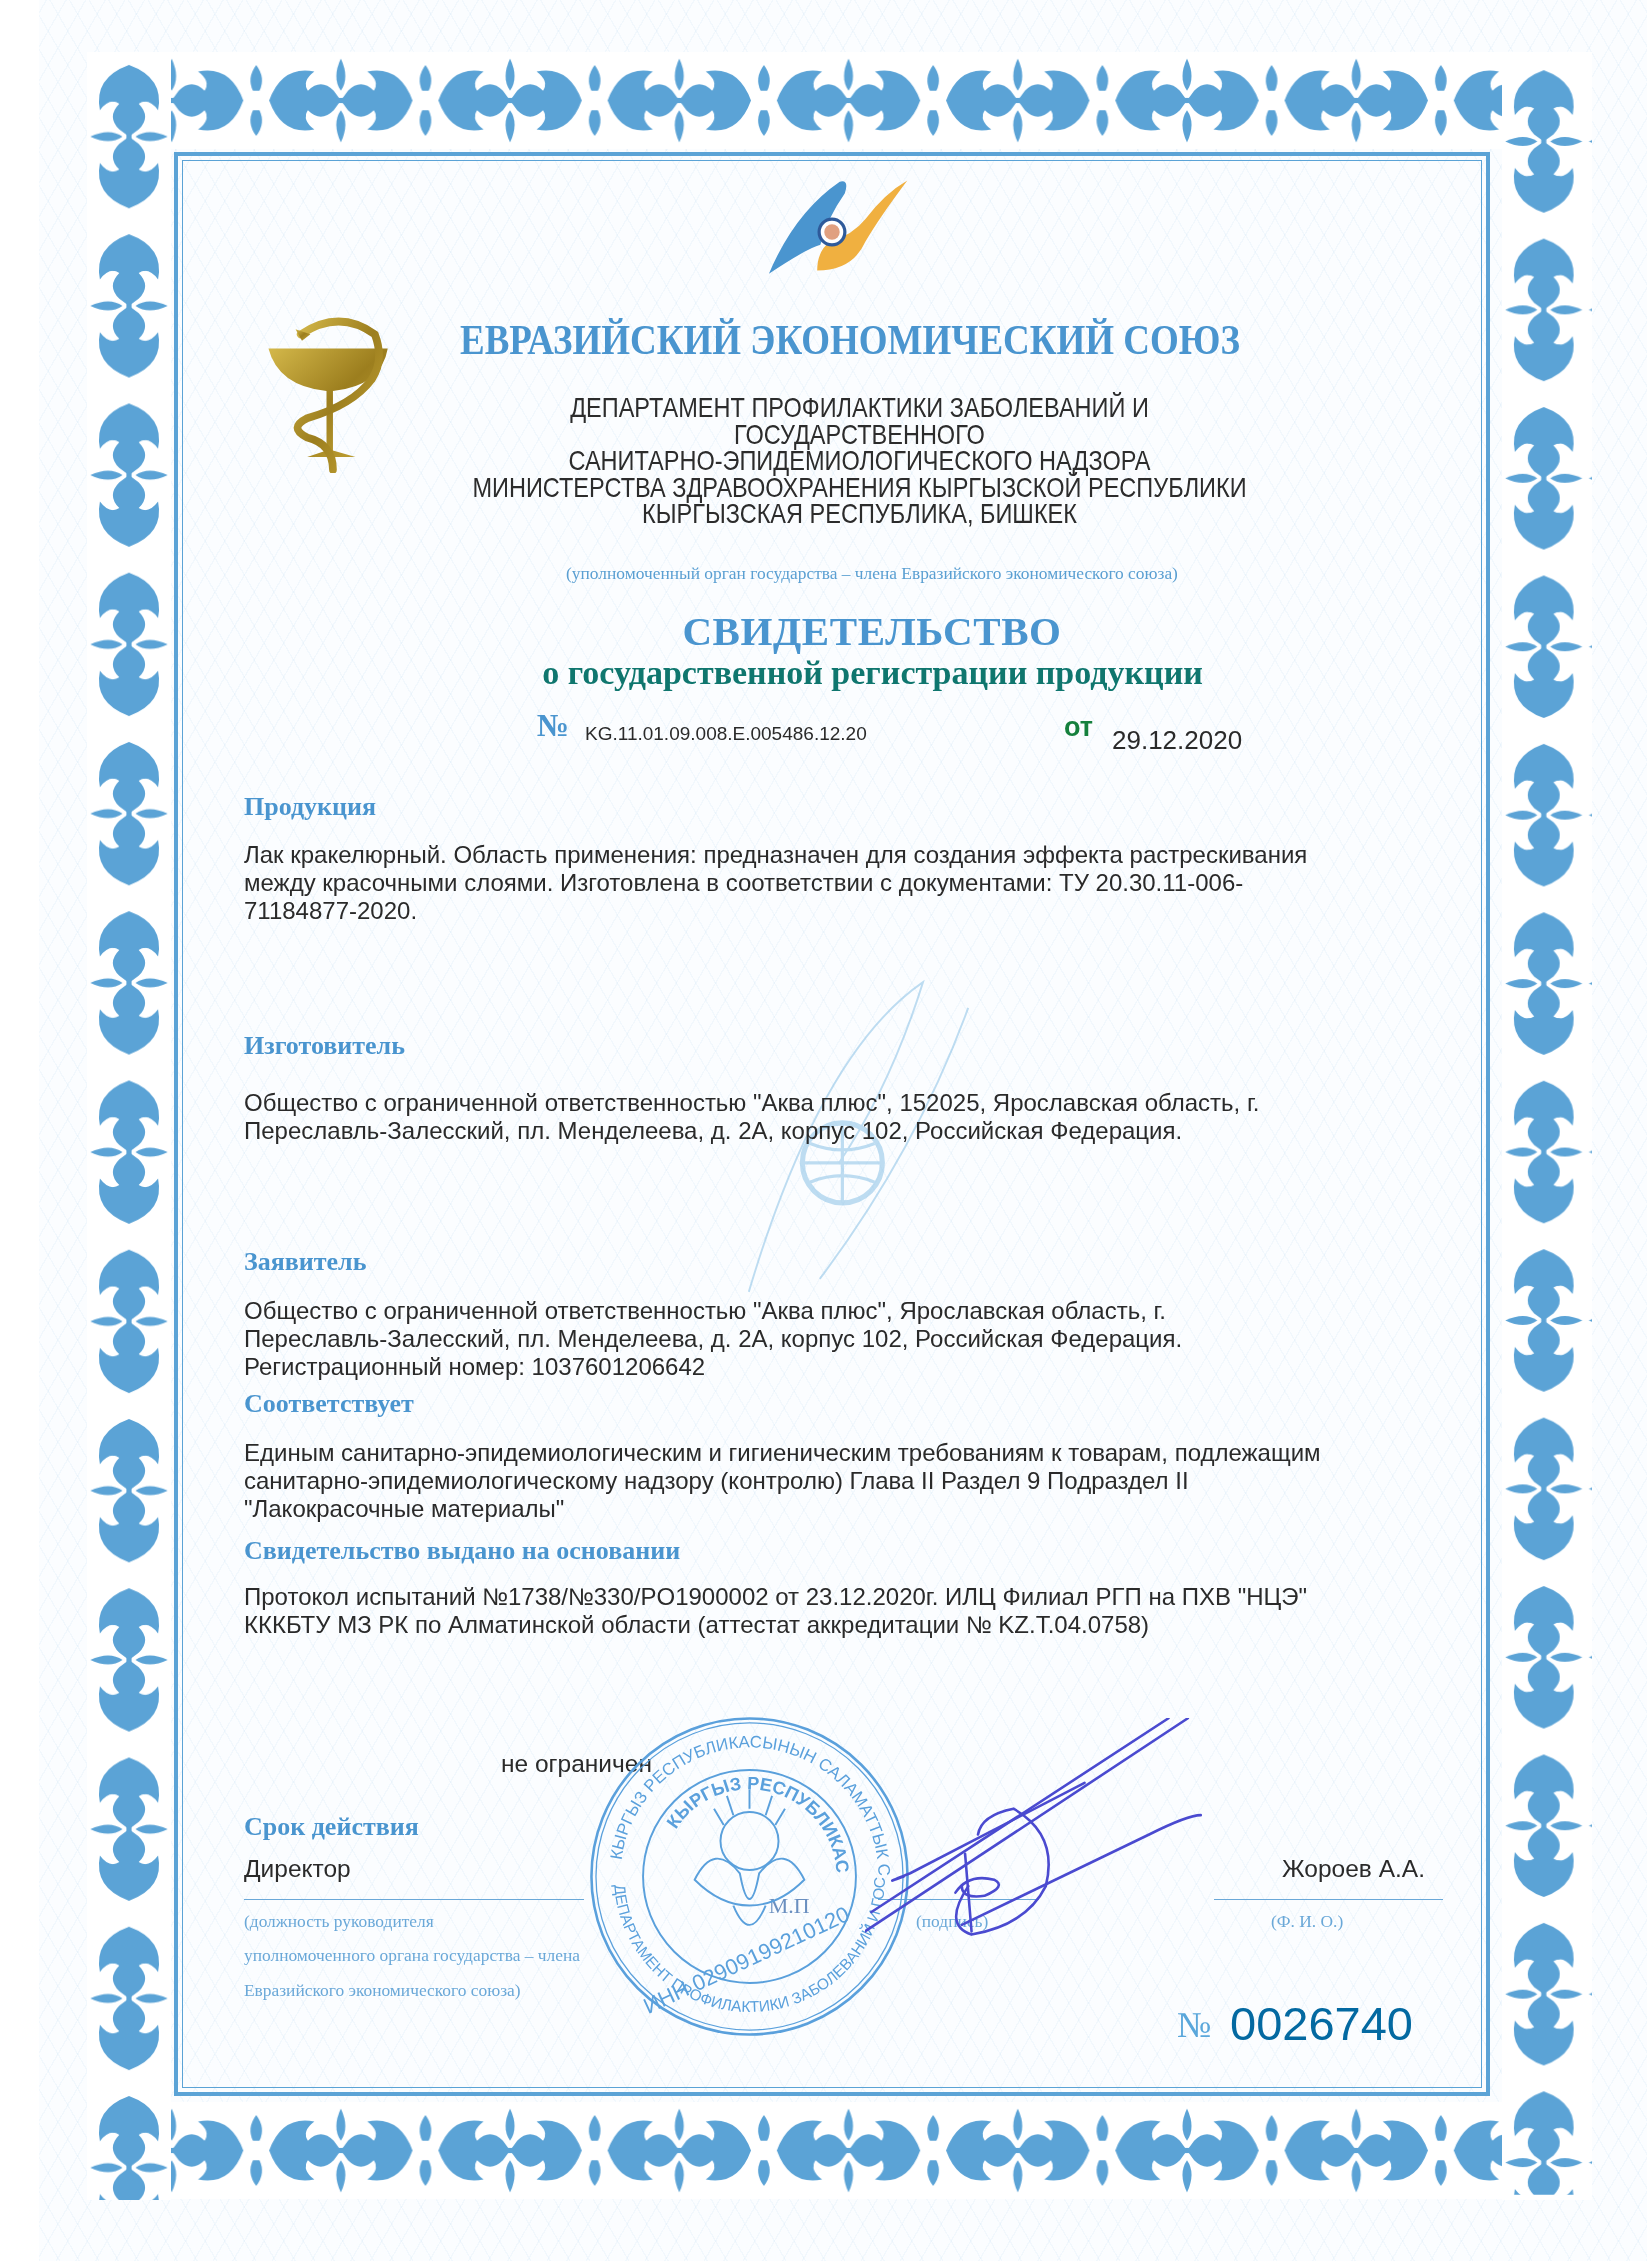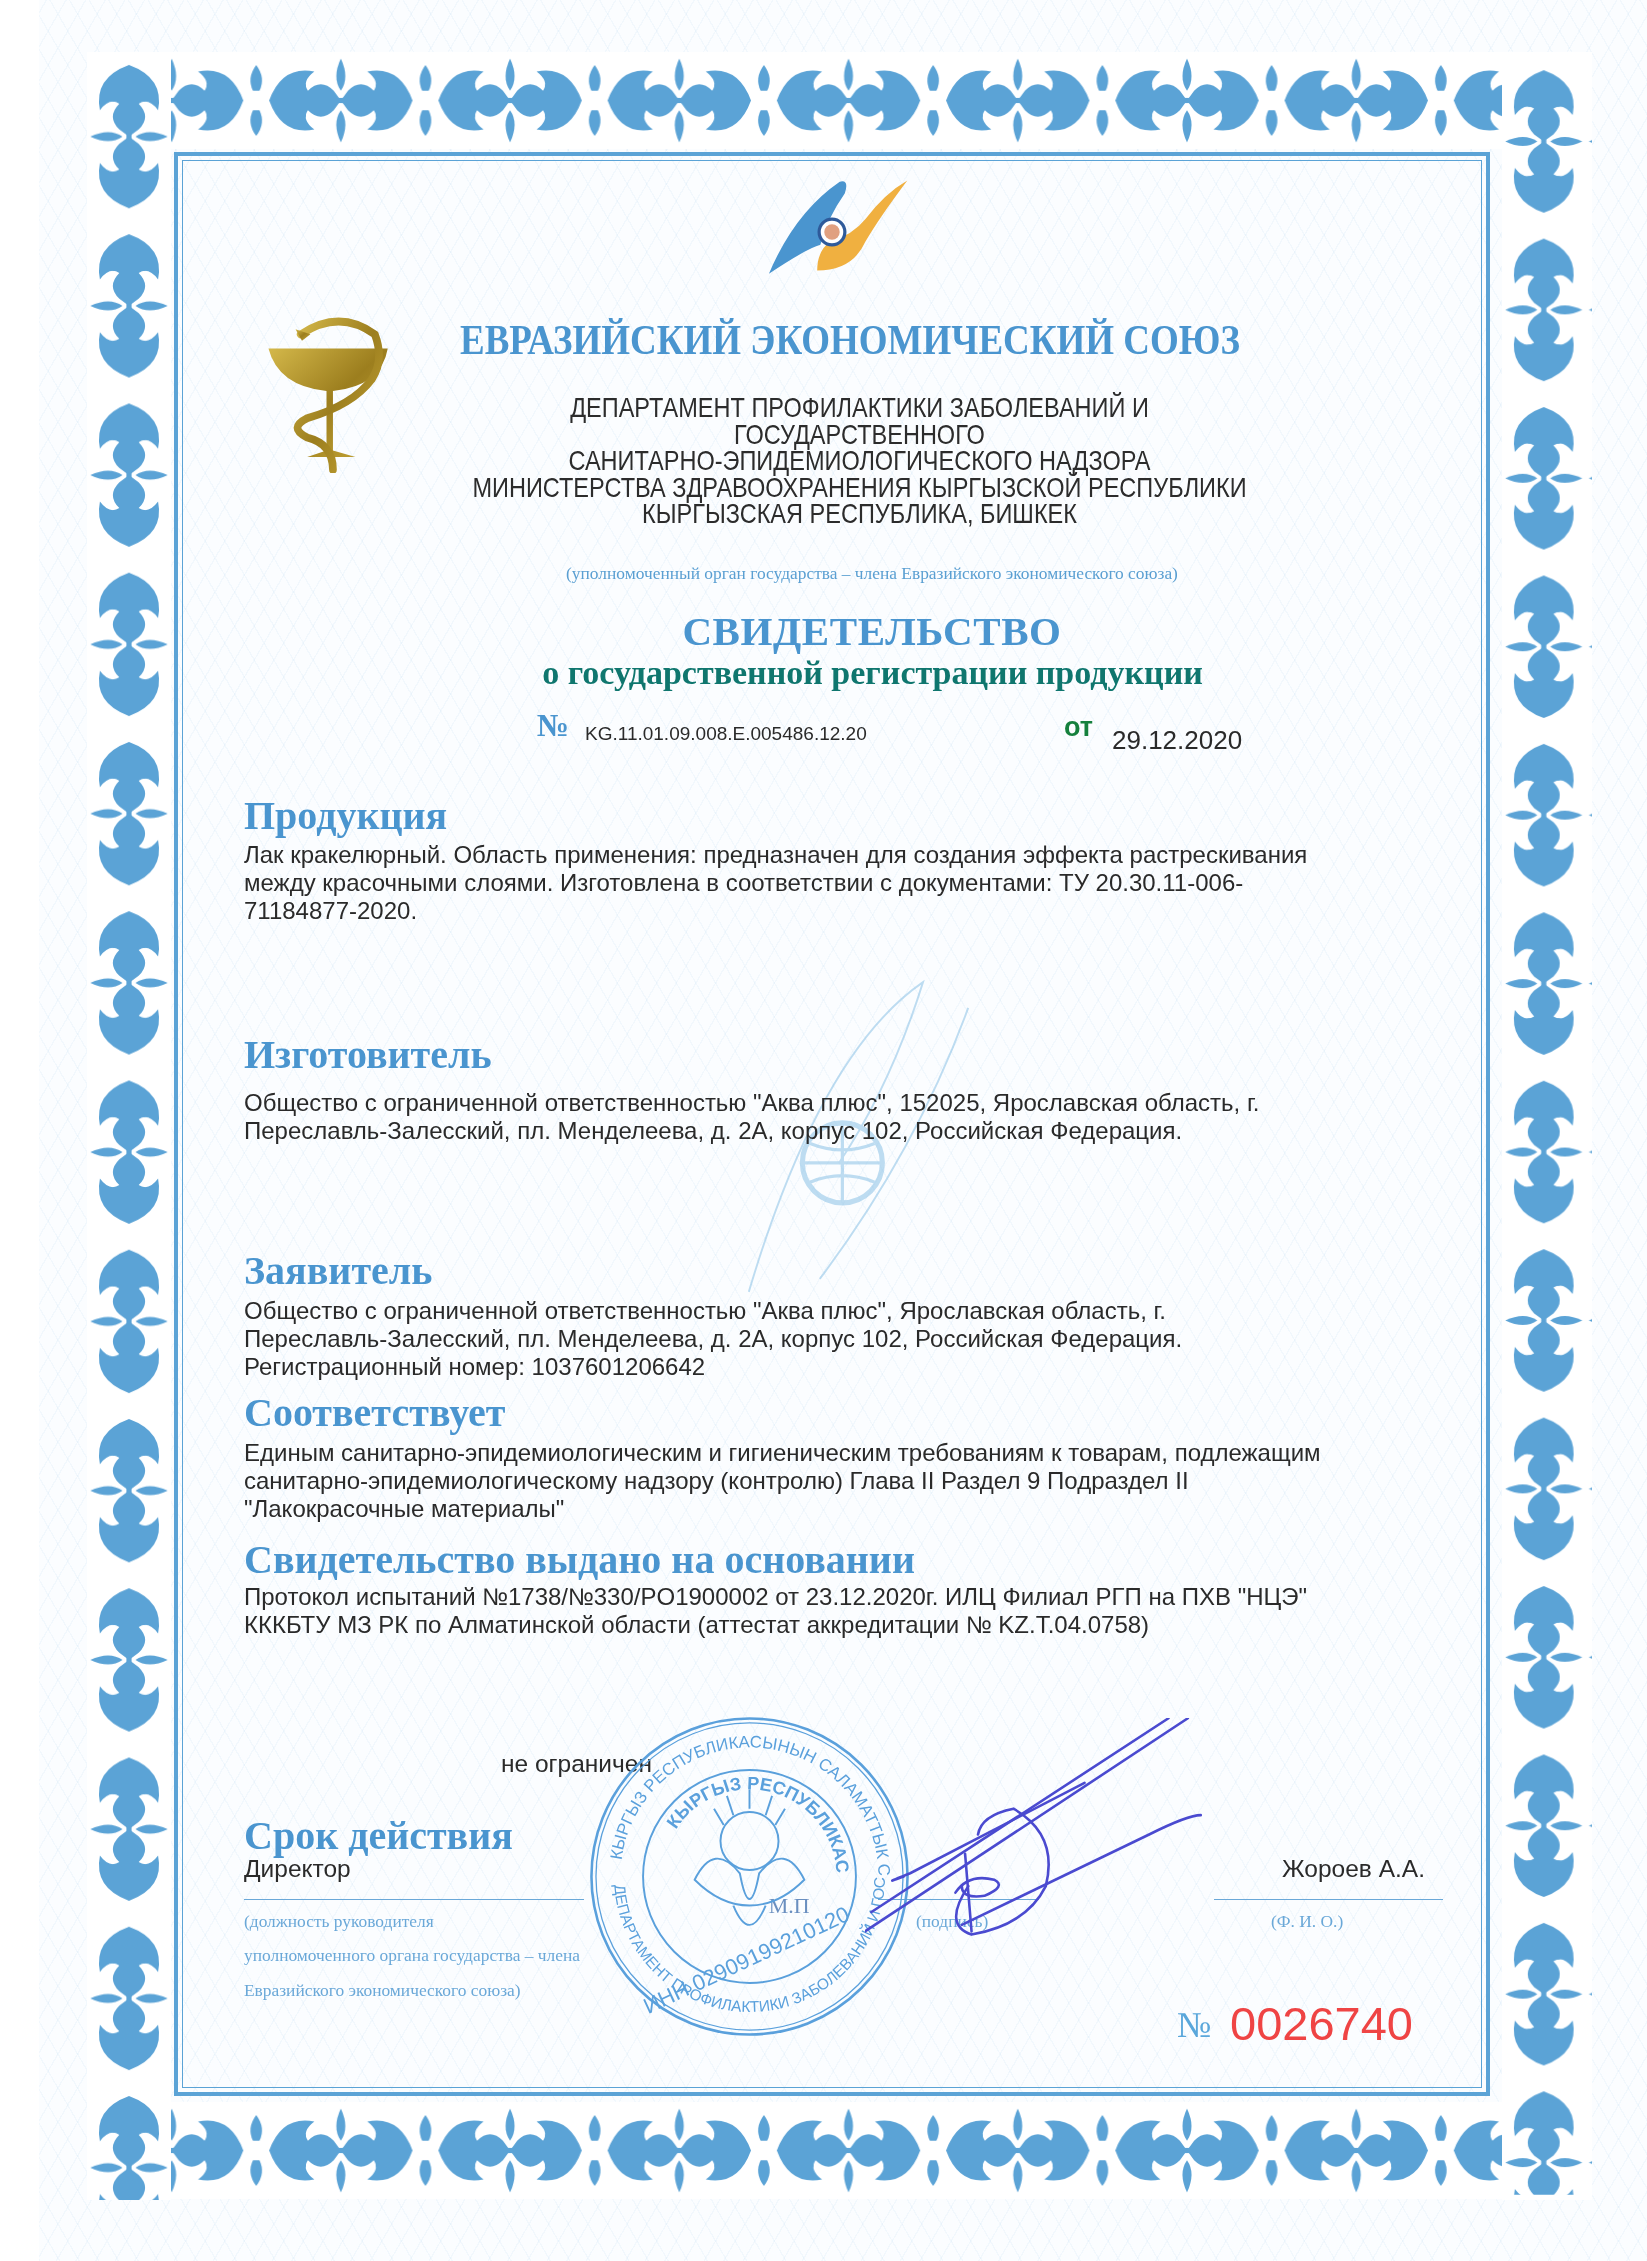--- a/index.html
+++ b/index.html
@@ -79,34 +79,34 @@
     left: 1064px; top: 712px; font-family: Liberation Sans, sans-serif; font-weight: bold;
     font-size: 27px; color: #15803d;
   }
   .cert-date {
     left: 1112px; top: 725px; font-size: 26px; color: #2a2a2a;
   }
 
   
   .sec-head {
     font-family: "Liberation Serif", serif; font-weight: bold;
-    font-size: 40px; color: #4a95cf; left: 244px;
+    font-size: 26px; color: #4a95cf; left: 244px;
   }
   .sec-body {
     left: 244px; width: 1227px; font-size: 24px; line-height: 28px; color: #2a2a2a;
     white-space: pre-line;
     margin-top: 12px;
   }
 
   .sign-label { font-size: 24.5px; color: #2a2a2a; }
   .hline { position:absolute; height: 1.3px; background: #6aa8d8; }
   .caption { font-family: "Liberation Serif", serif; font-size: 17.4px; color: #6aa8d8; }
 
   .serial-sign { left: 1177px; top: 2004px; font-family:"Liberation Serif", serif; font-size: 36px; color:#5aa7db; }
-  .serial-no   { left: 1230px; top: 1996px; font-size: 47px; color:#ef4444; }
+  .serial-no   { left: 1230px; top: 1996px; font-size: 47px; color:#0369a1; }
 
   .stamp { left: 585px; top: 1712px; width: 329px; height: 329px; }
   .watermark { left: 723px; top: 956px; width: 271px; height: 362px; opacity: 0.55; }
   .eaeu-logo { left: 756px; top: 174px; width: 161px; height: 103px; }
   .bowl { left: 262px; top: 315px; width: 129px; height: 158px; }
   .signature { left: 865px; top: 1718px; width: 452px; height: 233px; }
 </style>
 </head>
 <body>
 

